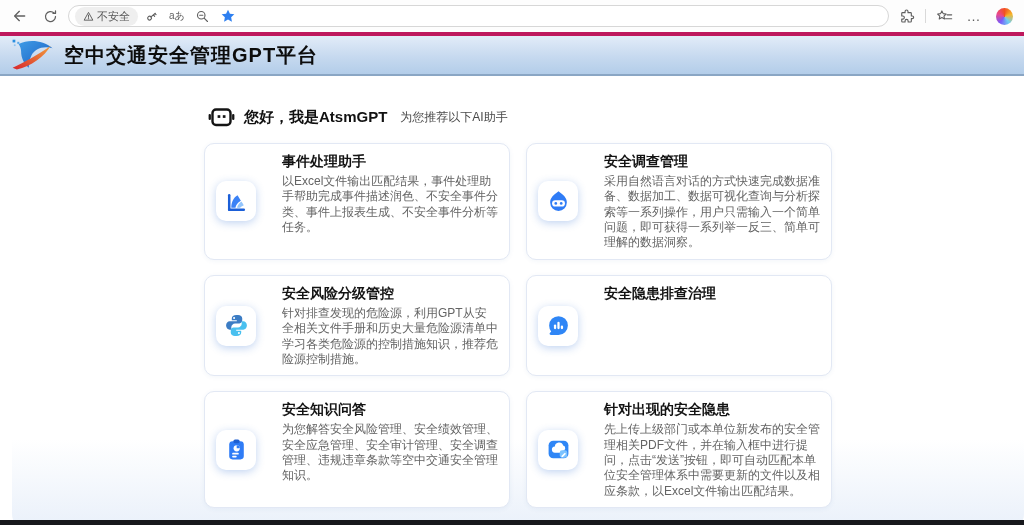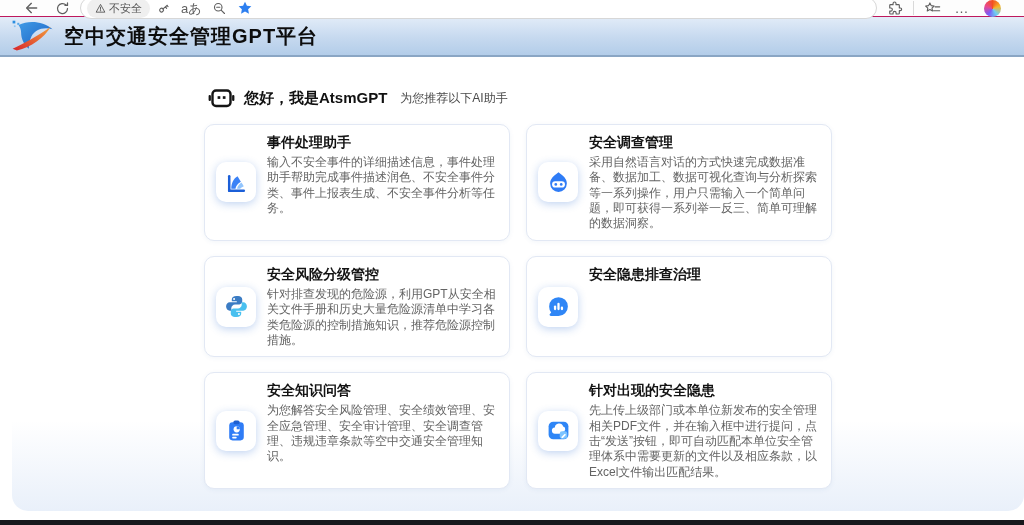--- a/index.html
+++ b/index.html
@@ -1,32 +1,32 @@
 <!DOCTYPE html>
 <html><head>
 <meta charset="utf-8">
 <style>
   * { margin:0; padding:0; box-sizing:border-box; }
   html,body { width:1024px; height:525px; overflow:hidden; }
   body { font-family:"Liberation Sans","DejaVu Sans",sans-serif; background:#ffffff; position:relative; }
 
   
-  .toolbar { height:17px; background:#fdfdfd; border-bottom:1px solid #be185d;
-             display:flex; align-items:center; padding:0 20px; gap:6px; }
+  .toolbar { height:36px; background:#fdfdfd; border-bottom:4px solid #be185d;
+             display:flex; align-items:center; padding:0 8px; gap:6px; }
   .tb-btn { width:24px; height:24px; display:flex; align-items:center; justify-content:center;
             border-radius:4px; color:#5f5f5f; flex:0 0 auto; cursor:pointer; }
   .addr { flex:1; height:22px; background:#fff; border:1px solid #d7d7d7; border-radius:12px;
           display:flex; align-items:center; padding:0 8px 0 6px; gap:6px; min-width:0; }
   .sec-badge { display:flex; align-items:center; gap:3px; background:#efefef; border-radius:10px;
                padding:2px 8px; font-size:11px; color:#565656; flex:0 0 auto; }
   .url { font-size:12px; color:#1f1f1f; white-space:nowrap; overflow:hidden; flex:1; }
   .url .path { color:#6f6f6f; }
   .addr-icons { display:flex; align-items:center; gap:10px; flex:0 0 auto; }
   .mini-ic { display:flex; align-items:center; justify-content:center; color:#5f5f5f; cursor:pointer; }
-  .translate-glyph { font-size:13px; color:#5f5f5f; line-height:1; }
+  .translate-glyph { font-size:10px; color:#5f5f5f; line-height:1; }
   .tb-divider { width:1px; height:14px; background:#d9d9d9; }
   .dots { font-size:14px; color:#5f5f5f; letter-spacing:1px; }
   .copilot { width:17px; height:17px; border-radius:50%;
              background:conic-gradient(#f25022,#f7b529,#6ecff2,#7a5af8,#e9488f,#f25022); }
 
   
   .app-header { height:40px; background:linear-gradient(180deg,#e2ecf8 0%,#c6d9ef 55%,#b3cde9 100%);
                 border-bottom:2px solid #8aa6c4; display:flex; align-items:center; padding:0 10px; gap:8px; }
   .app-title { font-size:20px; font-weight:700; color:#0c0c0c; letter-spacing:1px; }
 
@@ -35,21 +35,21 @@
           border-radius:0 0 16px 16px; display:flex; flex-direction:column; align-items:center;margin-left:12px; }
   .content { width:628px; margin-top:30px; }
 
   .greeting { display:flex; align-items:center; gap:9px; padding-left:4px; }
   .greeting-title { font-size:15px; font-weight:700; color:#111; }
   .greeting-sub { font-size:12px; color:#4a4a4a; margin-left:4px; }
 
   .grid { margin-top:14px; display:grid; grid-template-columns:1fr 1fr; gap:15px 16px; }
   .card { background:#fff; border:1px solid #e2e8f4; border-radius:10px;
           box-shadow:0 1px 5px rgba(40,80,160,.06); padding:8px 11px 8px 11px;
-          display:flex; gap:11px; min-height:80px; cursor:pointer; }
+          display:flex; gap:26px; min-height:80px; cursor:pointer; }
   .card-icon { width:40px; height:40px; border-radius:10px; background:#fff; flex:0 0 auto;
                box-shadow:0 2px 9px rgba(47,110,210,.30); display:flex; align-items:center;
                justify-content:center; align-self:center; }
   .card-icon svg { width:25px; height:25px; }
   .card-text { flex:1; min-width:0; }
   .card-title { font-size:14px; font-weight:700; color:#131313; margin:1px 0 3px; }
   .card-desc { font-size:12px; color:#646464; line-height:1.28; }
 
   .bottom-strip { position:absolute; left:0; bottom:0; width:1024px; height:5px; background:#17181c; }
 
@@ -166,21 +166,21 @@
     <div class="card-icon">
             <svg viewBox="0 0 24 24">
               <path d="M5 20V6" stroke="#1b5fd8" stroke-width="2.4" stroke-linecap="round"></path>
               <path d="M5 20h14" stroke="#1b5fd8" stroke-width="2.4" stroke-linecap="round"></path>
               <path d="M7 18c0-5.5 2.2-9.8 6-12l3.2 5.2C13 13 11.4 15.2 11 18z" fill="#3b82f6"></path>
               <path d="M12.5 18c.6-2.6 2-4.6 4.3-6l2.2 3.6c-1.7.9-2.9 1.7-3.6 2.4z" fill="#93c5fd"></path>
             </svg>
           </div>
     <div class="card-text">
       <div class="card-title">事件处理助手</div>
-      <div class="card-desc">输入不安全事件的详细描述信息，事件处理助手帮助完成事件描述润色、不安全事件分类、事件上报表生成、不安全事件分析等任务。</div>
+      <div class="card-desc">以Excel文件输出匹配结果，事件处理助手帮助完成事件描述润色、不安全事件分类、事件上报表生成、不安全事件分析等任务。</div>
     </div>
   </div>
 
   <div class="card">
     <div class="card-icon">
             <svg viewBox="0 0 24 24">
               <path d="M12 2.2c5 3.8 8 6.3 8 10.8a8 8 0 1 1-16 0c0-4.5 3-7 8-10.8z" fill="#2f7cf6"></path>
               <rect x="5.8" y="10.8" width="12.4" height="6" rx="3" fill="#fff"></rect>
               <circle cx="9.4" cy="13.8" r="1.3" fill="#2f7cf6"></circle>
               <circle cx="14.6" cy="13.8" r="1.3" fill="#2f7cf6"></circle>

